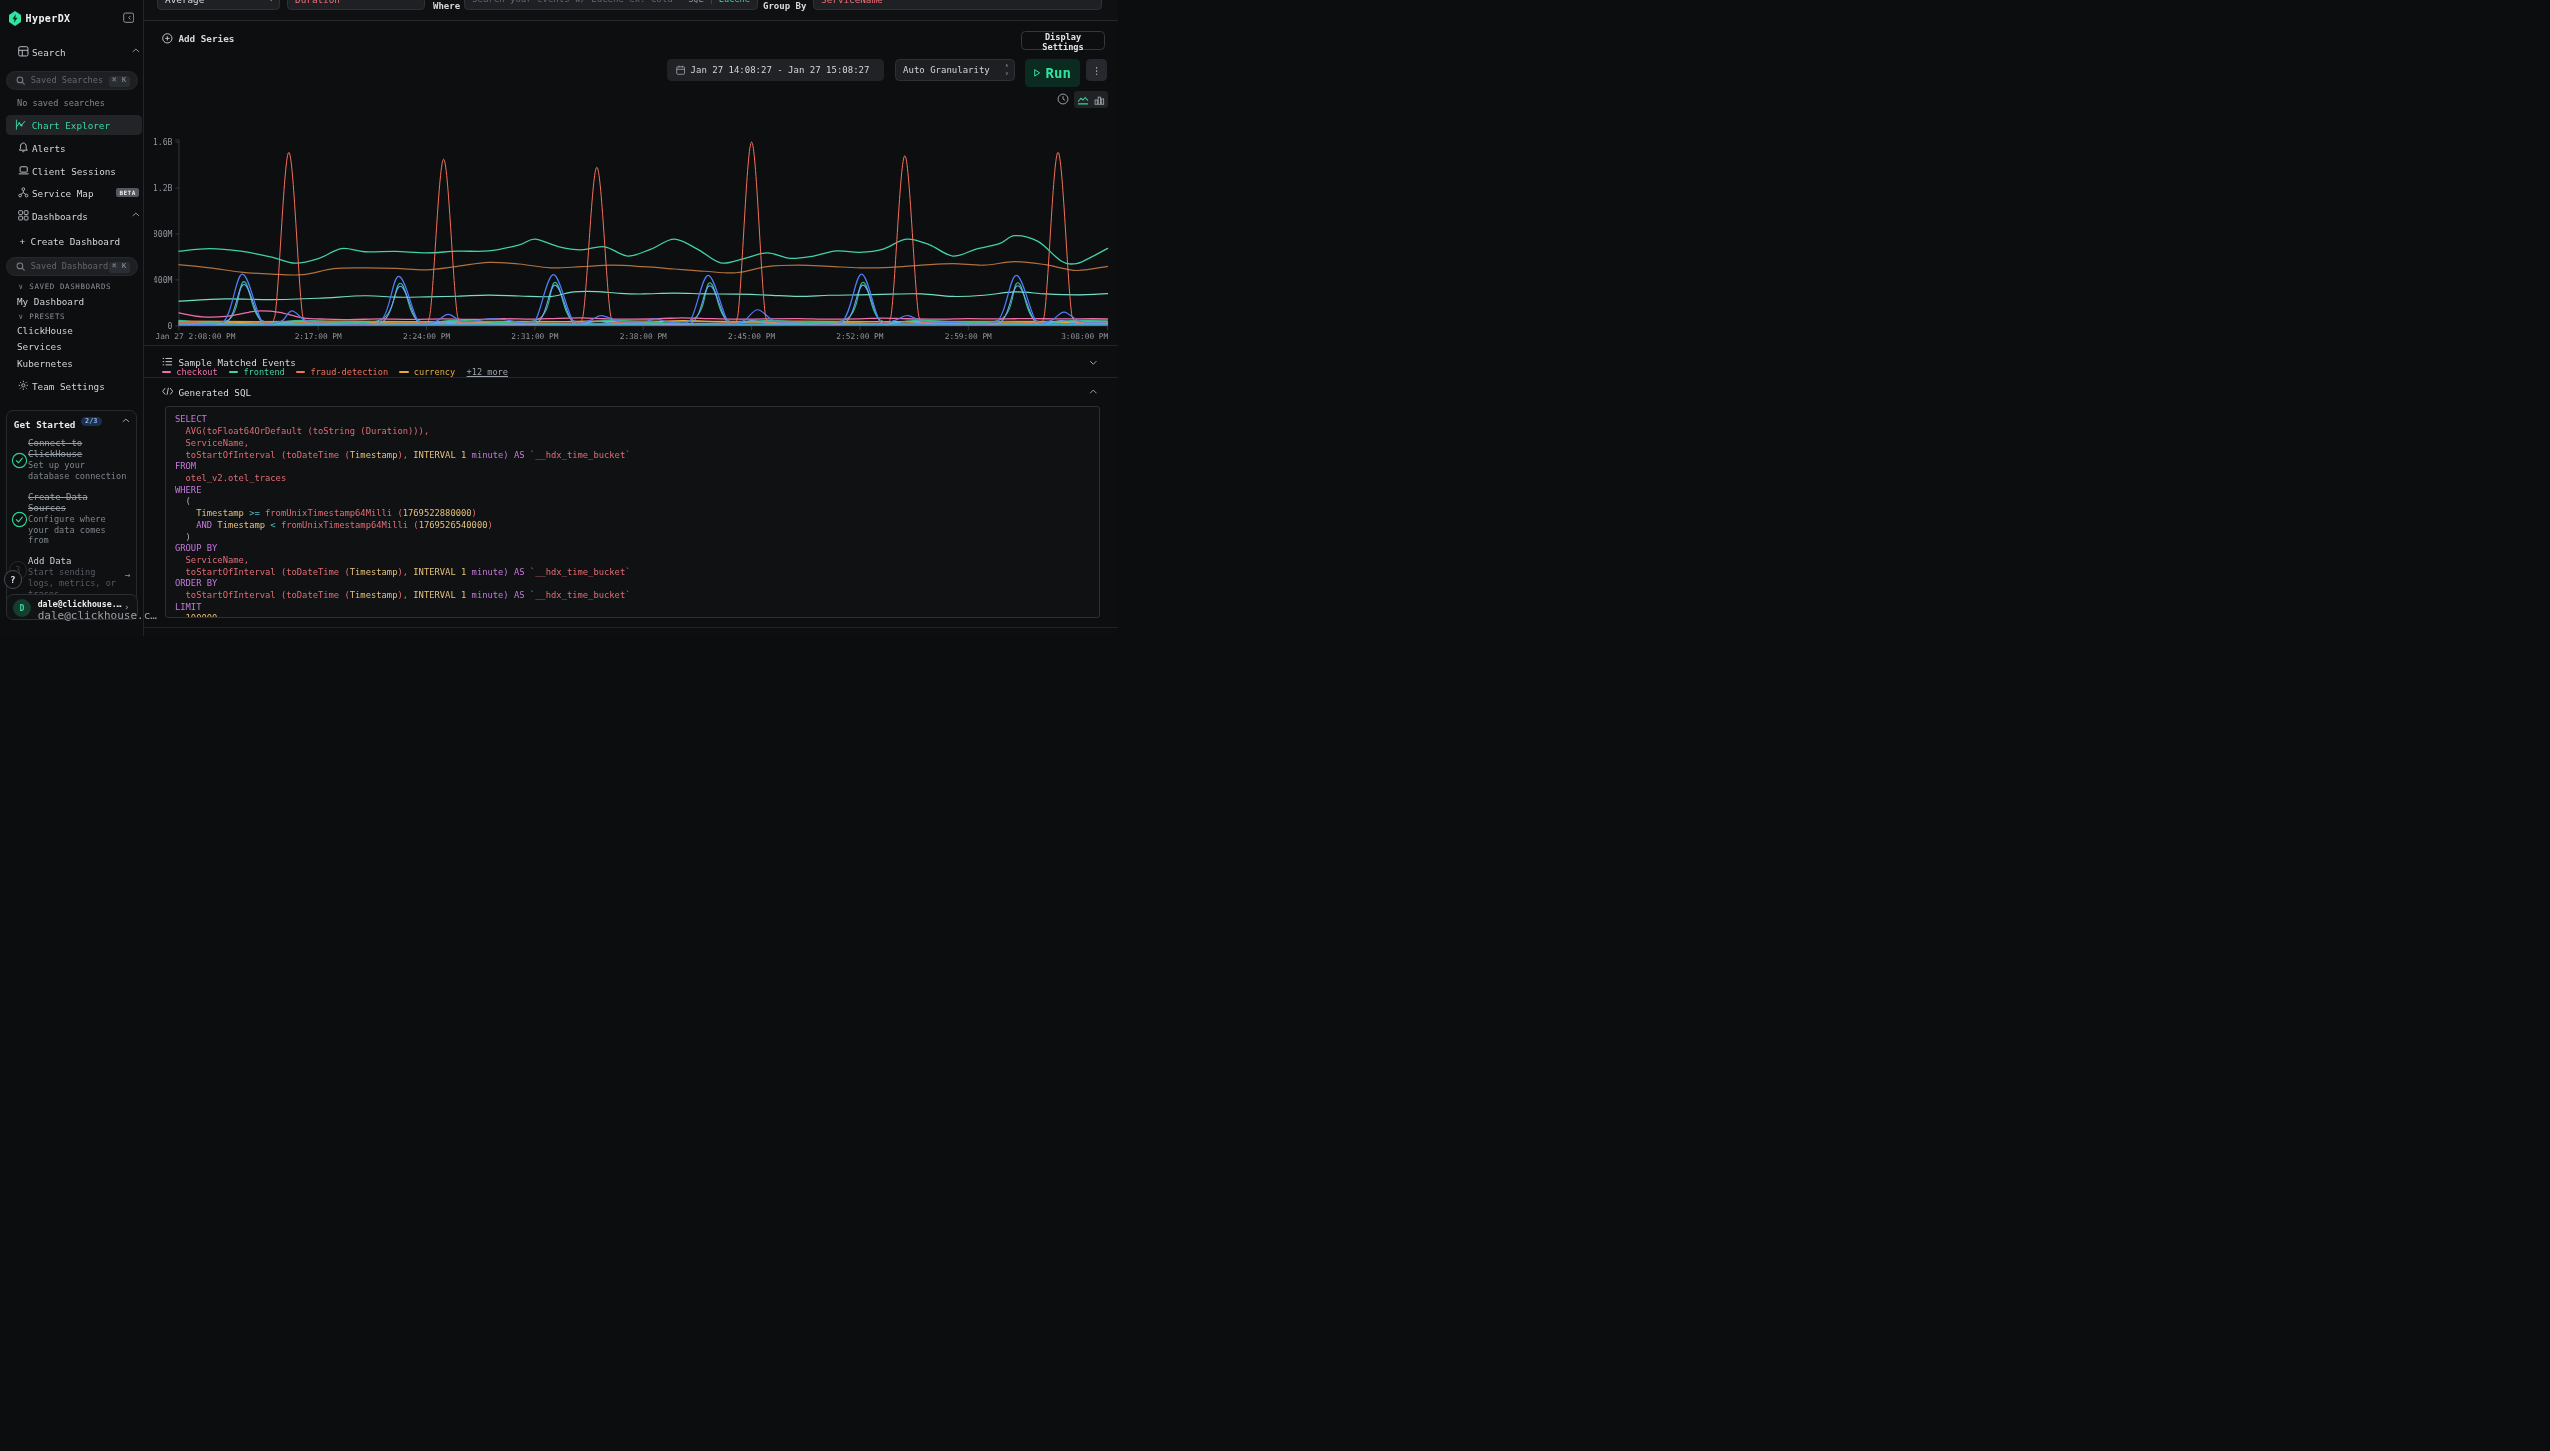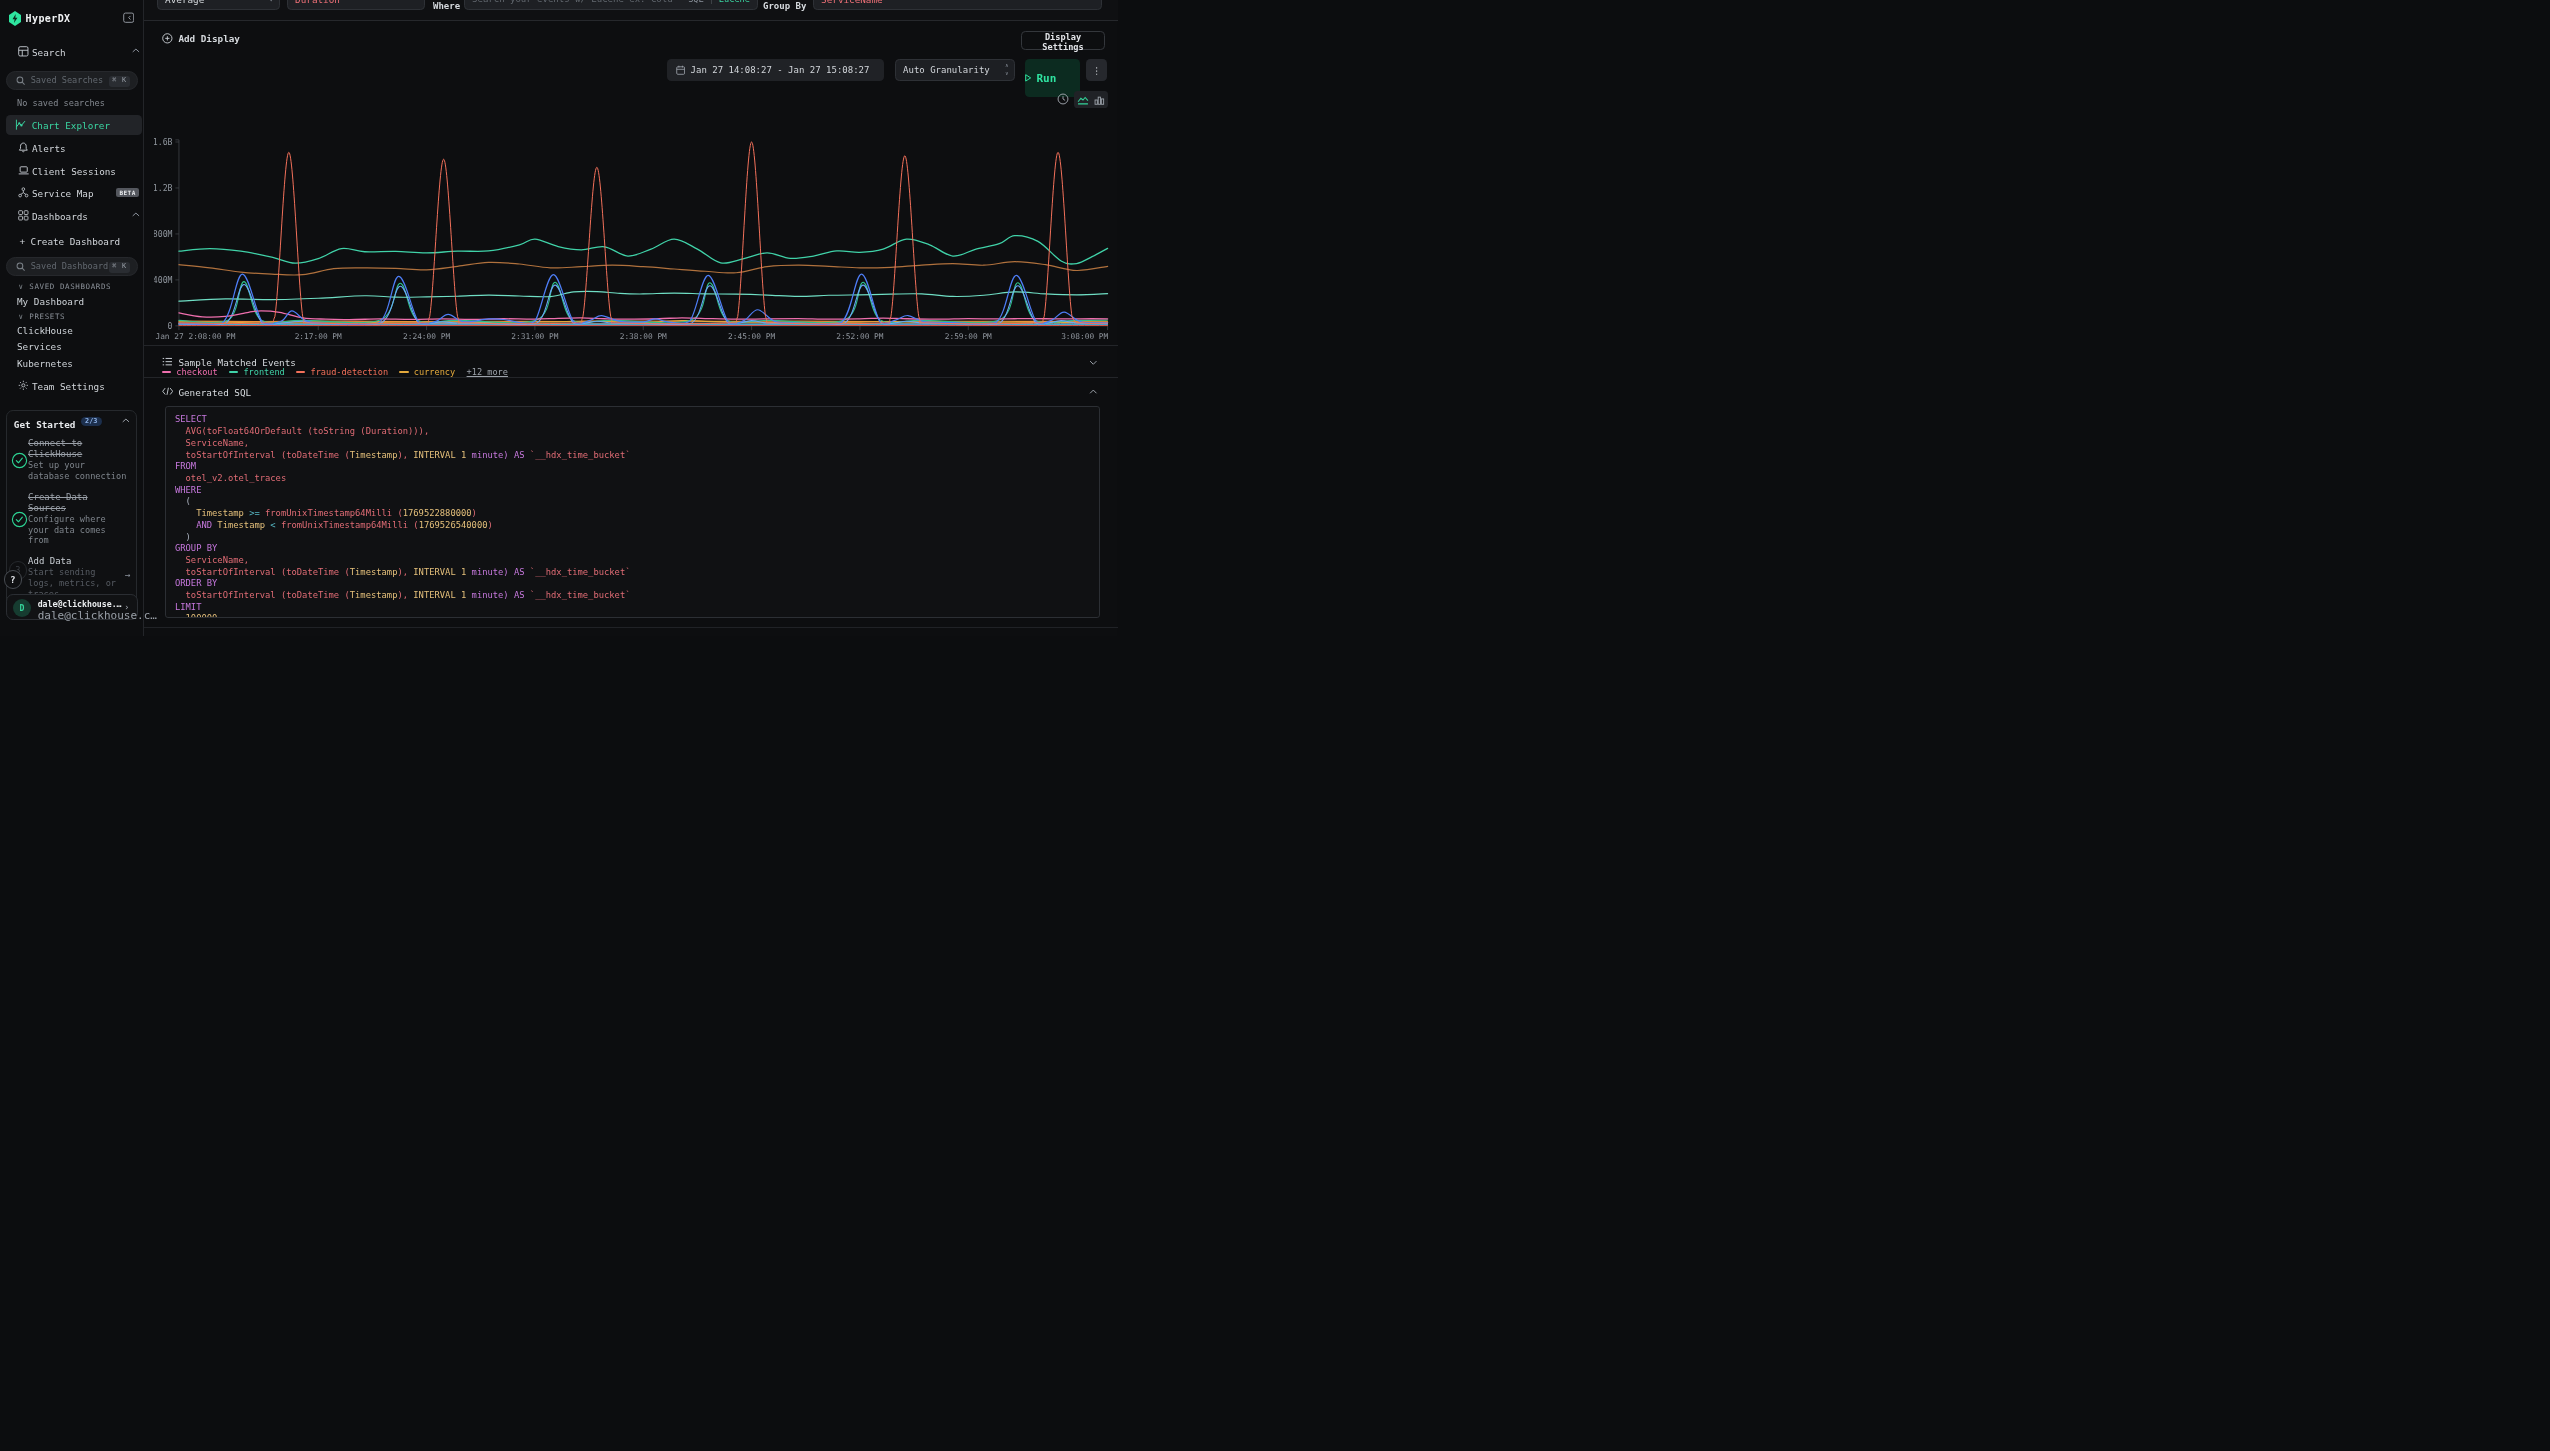--- a/index.html
+++ b/index.html
@@ -78,22 +78,22 @@
 
   #content { position:absolute; left:0; top:21.4px; width:974px; height:614px; }
   #add-series { position:absolute; left:18px; top:11.4px; font-size:9.3px; font-weight:bold; color:#d6dade; display:flex; gap:5.7px; align-items:center; }
   #display-settings { position:absolute; left:877px; top:9.3px; width:84px; height:19px; border:0.7px solid #34373c; border-radius:4.3px;
      background:transparent; color:#e2e4e8; font-size:8.6px; font-weight:bold; font-family:inherit; }
   #date-box { position:absolute; left:523px; top:38px; width:217px; height:21.4px; background:#202226; border-radius:4.3px;
      display:flex; align-items:center; gap:5.7px; padding:0 8.6px; font-size:9px; color:#d2d6db; }
   #gran-box { position:absolute; left:751px; top:38px; width:120px; height:21.4px; background:#1d1f23; border:0.7px solid #2e3136; border-radius:4.3px;
      display:flex; align-items:center; padding:0 7.1px; font-size:9px; color:#d2d6db; }
   .updown { position:absolute; right:5.7px; top:2.1px; font-size:5px; color:#8b929c; line-height:7.8px; text-align:center; }
-  #run-btn { position:absolute; left:881px; top:38px; width:55px; height:38px; background:#0c2b20; border:none; border-radius:4.3px;
-     color:#2fe3a0; font-size:11px; font-weight:bold; font-family:inherit; display:flex; align-items:center; justify-content:flex-start; gap:5px; }
+  #run-btn { position:absolute; left:881px; top:38px; width:55px; height:28px; background:#0c2b20; border:none; border-radius:4.3px;
+     color:#2fe3a0; font-size:14px; font-weight:bold; font-family:inherit; display:flex; align-items:center; justify-content:center; gap:5px; }
   #kebab-btn { position:absolute; left:942px; top:38px; width:21.4px; height:21.4px; background:#26282d; border:none; border-radius:4.3px;
      color:#d2d6db; font-size:9.3px; }
   #clock-icn { position:absolute; left:913px; top:72px; width:12px; height:12px; color:#9aa0a8; }
   #charttype-group { position:absolute; left:930px; top:70px; width:34px; height:17px; background:#202226; border-radius:3.6px;
      display:flex; align-items:center; justify-content:space-around; }
   #chart-wrap { position:absolute; left:10px; top:93px; width:955px; height:237px; }
   #legend-row { position:absolute; left:18px; top:304px; display:flex; align-items:center; gap:11.4px; font-size:8.6px;margin-top:42px; }
   .lg-item { display:flex; align-items:center; gap:5px; }
   .lg-dash { width:9.3px; height:1.8px; border-radius:1.4px; }
   #legend-more { color:#9ba1a9; text-decoration:underline; cursor:pointer; }
@@ -324,21 +324,21 @@
       <input class="red-val" value="ServiceName" style="">
     </div>
   </div>
 
   <div id="content">
     <div id="add-series">
       <svg width="10.7" height="10.7" viewBox="0 0 15 15">
           <circle cx="7.5" cy="7.5" r="6.5" fill="none" stroke="#c9ced4" stroke-width="1.3"></circle>
           <path d="M7.5 4.5 V10.5 M4.5 7.5 H10.5" stroke="#c9ced4" stroke-width="1.3"></path>
         </svg>
-      <span>Add Display</span>
+      <span>Add Series</span>
     </div>
     <button id="display-settings">Display Settings</button>
 
     <div id="date-box">
       <svg width="9.3" height="10" viewBox="0 0 13 14">
           <rect x="1" y="2.5" width="11" height="10.5" rx="1.5" fill="none" stroke="#9aa0a8" stroke-width="1.2"></rect>
           <path d="M1 6 H12 M4 1 V3.5 M9 1 V3.5" stroke="#9aa0a8" stroke-width="1.2"></path>
         </svg>
       <span>Jan 27 14:08:27 - Jan 27 15:08:27</span>
     </div>

